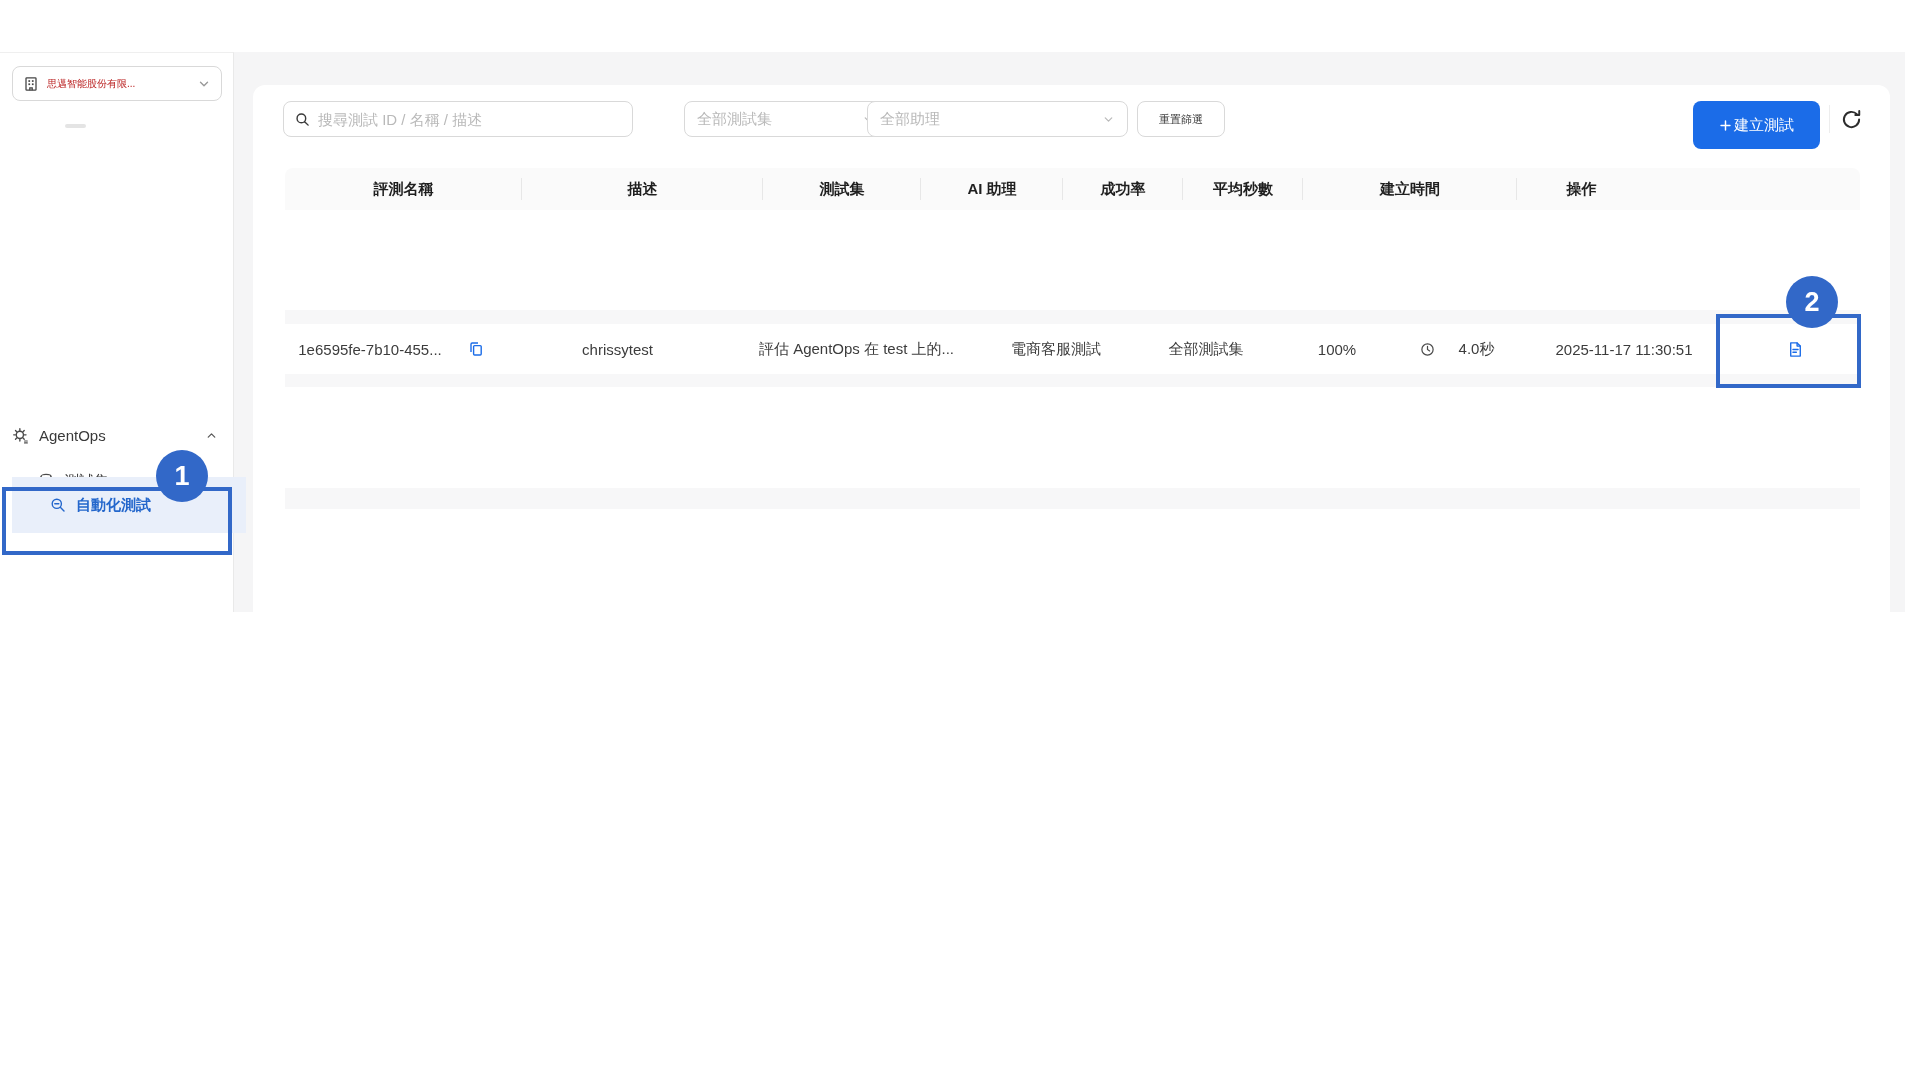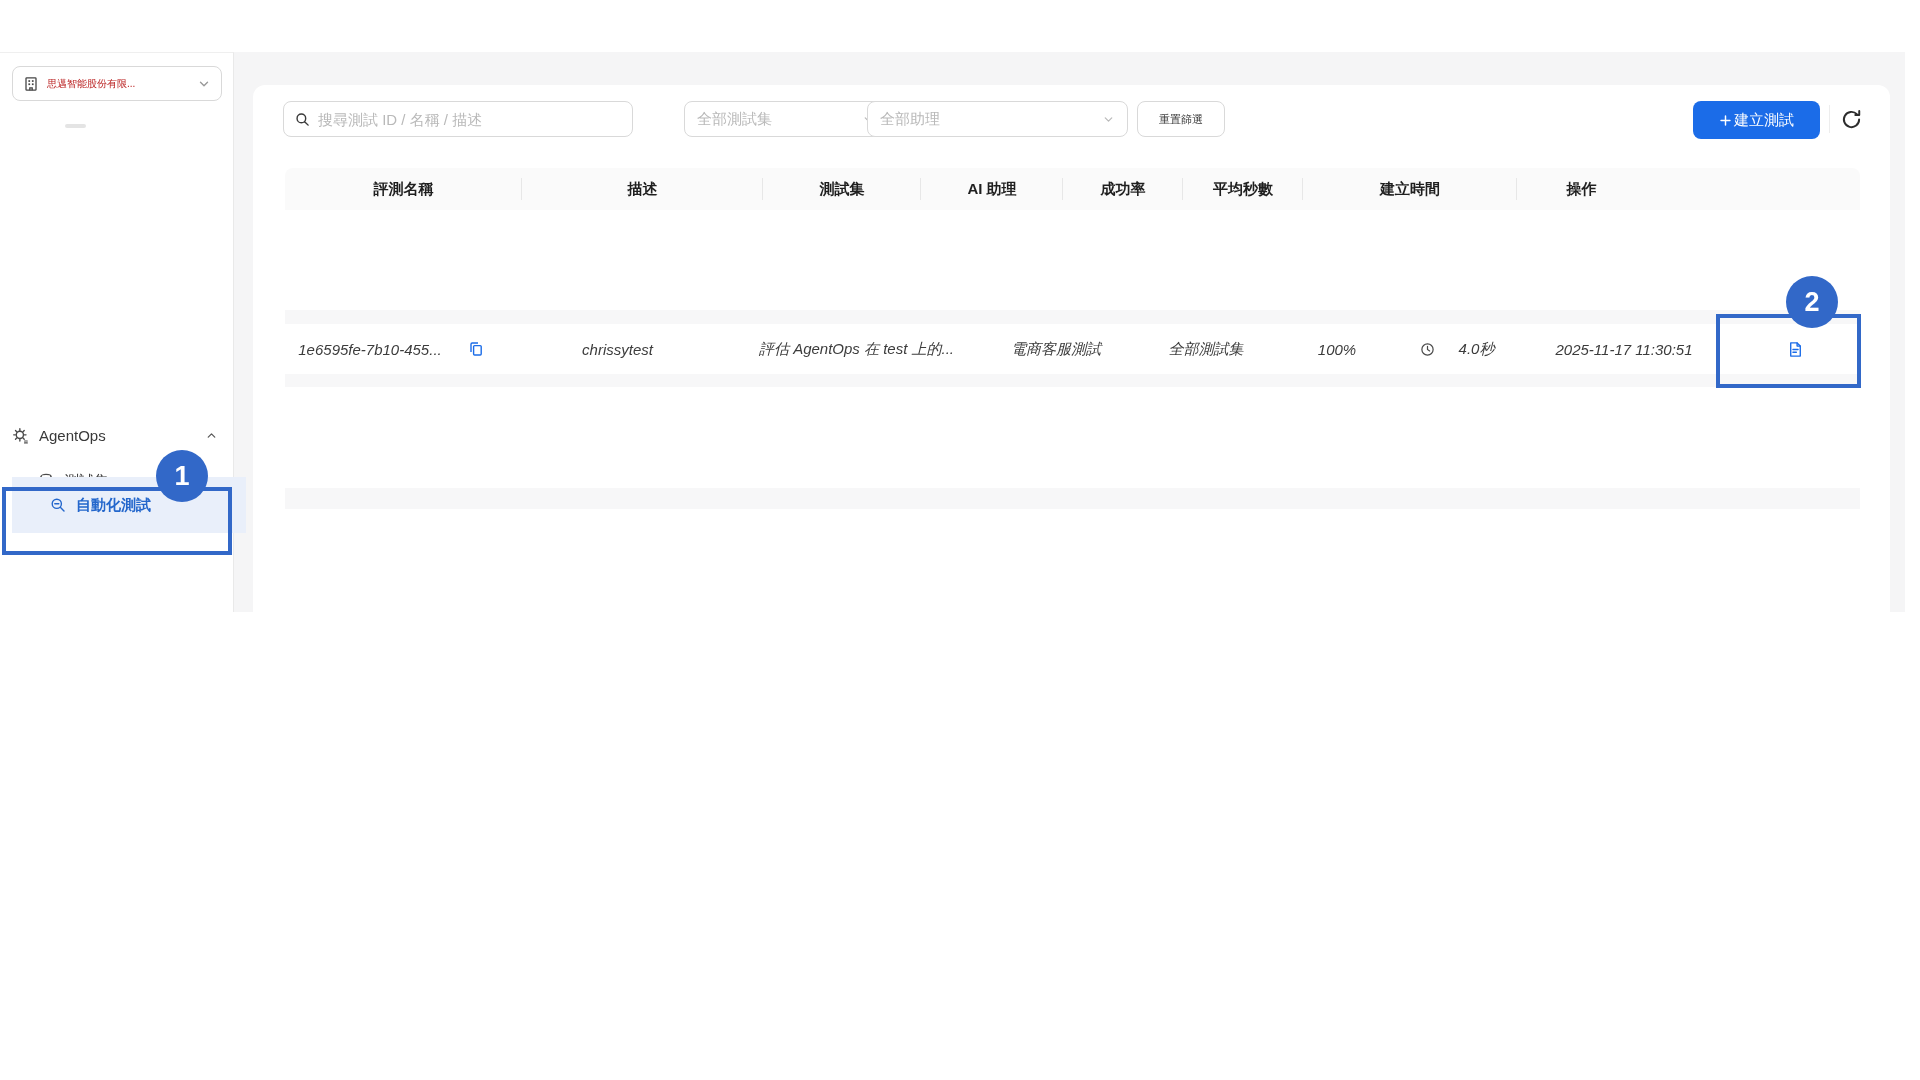--- a/index.html
+++ b/index.html
@@ -41,39 +41,39 @@
   .select { position:absolute; top:101px; height:36px; border:1px solid #d9d9d9; border-radius:8px;
             background:#fff; display:flex; align-items:center; padding:0 12px;
             font-size:15px; color:#b9b9b9; cursor:pointer; }
   .select .chev { margin-left:auto; }
   .sel-test-set { left:648px; width:204px;margin-left:36px; }
   .sel-assistant { left:867px; width:261px; }
   .btn-reset { position:absolute; left:1137px; top:101px; width:88px; height:36px;
                border:1px solid #d9d9d9; border-radius:8px; background:#fff;
                font-size:11px; color:#3a3a3a; display:flex; align-items:center; justify-content:center;
                cursor:pointer; font-family:inherit; }
-  .btn-create { position:absolute; left:1693px; top:101px; width:127px; height:38px;
+  .btn-create { position:absolute; left:1693px; top:101px; width:127px; height:48px;
                 background:#1b6ce8; border:none; border-radius:8px; color:#fff; font-size:15px;
                 display:flex; align-items:center; justify-content:center; gap:2px;
                 cursor:pointer; font-family:inherit; }
   .toolbar-sep { position:absolute; left:1829px; top:105px; width:1px; height:28px; background:#ededed; }
   .btn-refresh { position:absolute; left:1837px; top:105px; width:28px; height:28px;
                  background:transparent; border:none; display:flex; align-items:center; justify-content:center;
                  cursor:pointer; }
 
   
   .thead { position:absolute; left:285px; top:168px; width:1575px; height:42px;
            background:#fafafa; border-radius:8px 8px 0 0; display:flex; align-items:center; }
   .th { position:relative; height:100%; display:flex; align-items:center; justify-content:center;
         font-size:15px; font-weight:bold; color:#1f1f1f; }
   .th:not(:last-child)::after { content:""; position:absolute; right:0; top:10px; width:1px; height:22px; background:#e7e7e7; }
   .stripe { position:absolute; left:285px; width:1575px; background:#f7f7f8; }
   .trow { position:absolute; left:285px; top:324px; width:1575px; height:50px; background:#fff;
           display:flex; align-items:center; font-size:15px; color:#3c3c3c; }
-  .td { display:flex; align-items:center; justify-content:center; gap:24px; overflow:hidden; white-space:nowrap;font-style:italic; }
+  .td { display:flex; align-items:center; justify-content:center; gap:24px; overflow:hidden; white-space:nowrap; }
   .c0{width:214px}.c1{width:237px}.c2{width:241px}.c3{width:158px}.c4{width:142px}
   .c5{width:120px}.c6{width:120px}.c7{width:214px}.c8{width:129px}
   .icon-btn { background:none; border:none; cursor:pointer; display:flex; align-items:center; justify-content:center; padding:2px; }
 
   
   .ann-box { position:absolute; border:4px solid #3268c8; z-index:15; pointer-events:none; }
   .ann-box-1 { left:2px; top:487px; width:230px; height:68px; }
   .ann-box-2 { left:1716px; top:314px; width:145px; height:74px; }
   .ann-badge { position:absolute; width:52px; height:52px; border-radius:50%; background:#3268c8;
                color:#fff; font-size:27px; font-weight:bold; display:flex; align-items:center;

